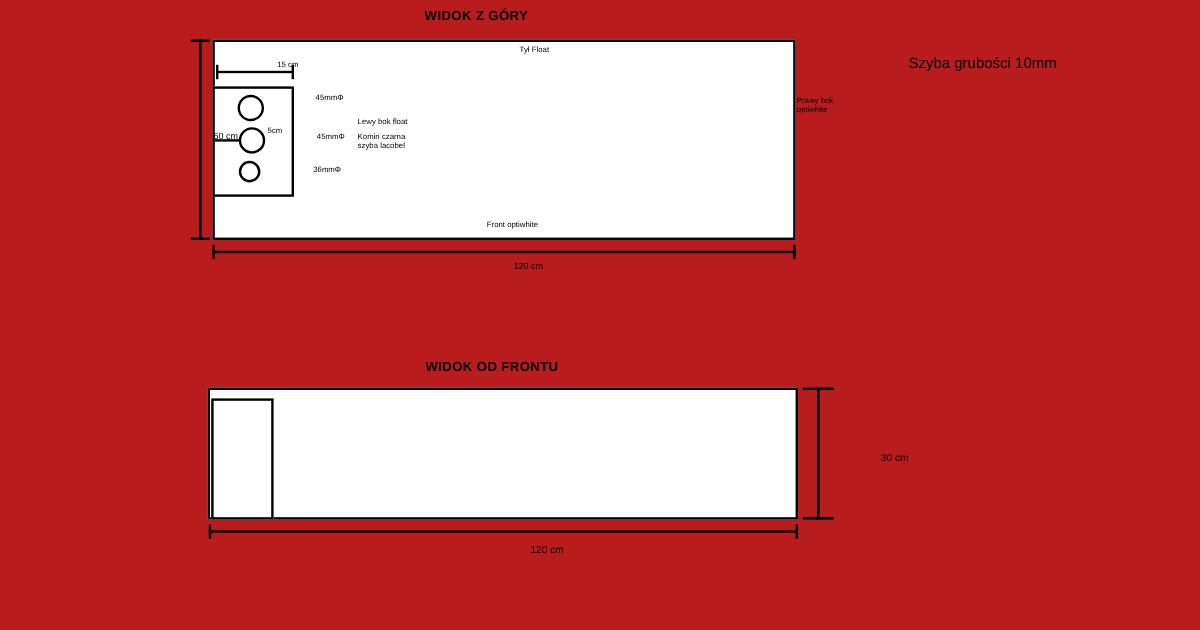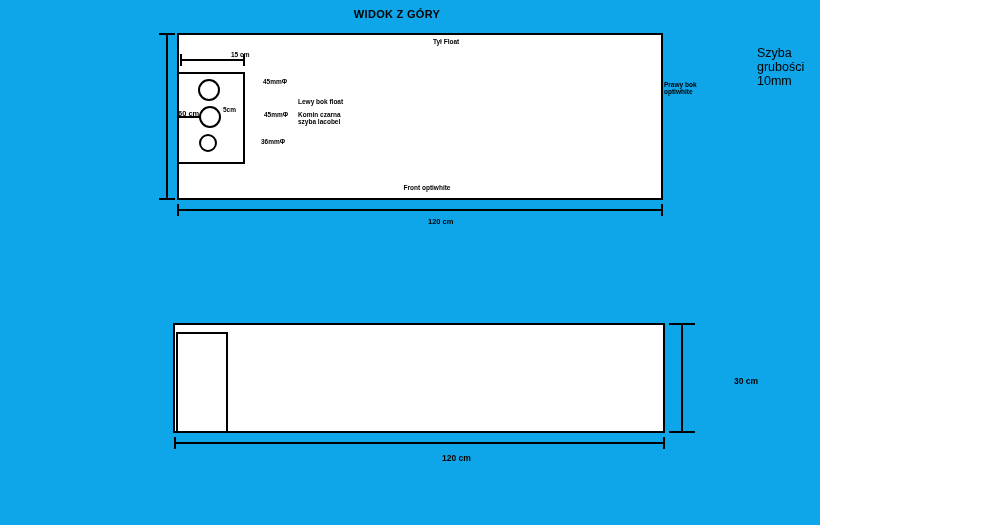--- a/index.html
+++ b/index.html
@@ -1,28 +1,28 @@
 <!DOCTYPE html>
 <html><head>
 <meta charset="utf-8">
 <style>
   * { margin: 0; padding: 0; box-sizing: border-box; }
   html, body { background: #fff; }
   body { font-family: "Liberation Sans", sans-serif; }
   #canvas {
     position: relative;
-    width: 820px;
+    width: 1000px;
     height: 525px;
-    background: #0ea5e9;
+    background: #b91c1c;
     overflow: hidden;
     color: #000;
   }
   .lbl {
     position: absolute;
-    font-weight: bold;
+    font-weight: normal;
     color: #000;
     font-size: 6.5px;
     line-height: 1.15;
     white-space: nowrap;
     padding-left: 42px;
   }
   .lbl-dim { font-size: 7.5px; }
   .lbl-big { font-size: 8.5px; }
   .title {
     position: absolute;
@@ -106,20 +106,21 @@
   </div>
 
   <div class="dim-v" style="left:166px; top:33px; height:167px;"></div>
   <div class="lbl lbl-dim" style="left:136px; top:110px;">60 cm</div>
 
   <div class="dim-h" style="left:177px; top:209px; width:486px;"></div>
   <div class="lbl lbl-dim" style="left:386px; top:218px; width:50px; text-align:center;">120 cm</div>
 
   <div class="note" style="left:757px; top:46px;">Szyba grubości 10mm</div>
 
+  <div class="title" style="left:310px; top:300px; width:200px;">WIDOK OD FRONTU</div>
 
   <div class="rect" style="left:173px; top:323px; width:492px; height:110px;"></div>
 
   <div class="rect" style="left:176px; top:332px; width:52px; height:101px;"></div>
 
   <div class="dim-v wide-ticks" style="left:681px; top:323px; height:110px;"></div>
   <div class="lbl lbl-big" style="left:692px; top:377px;">30 cm</div>
 
   <div class="dim-h" style="left:174px; top:442px; width:491px;"></div>
   <div class="lbl lbl-big" style="left:400px; top:454px; width:52px; text-align:center;">120 cm</div>

